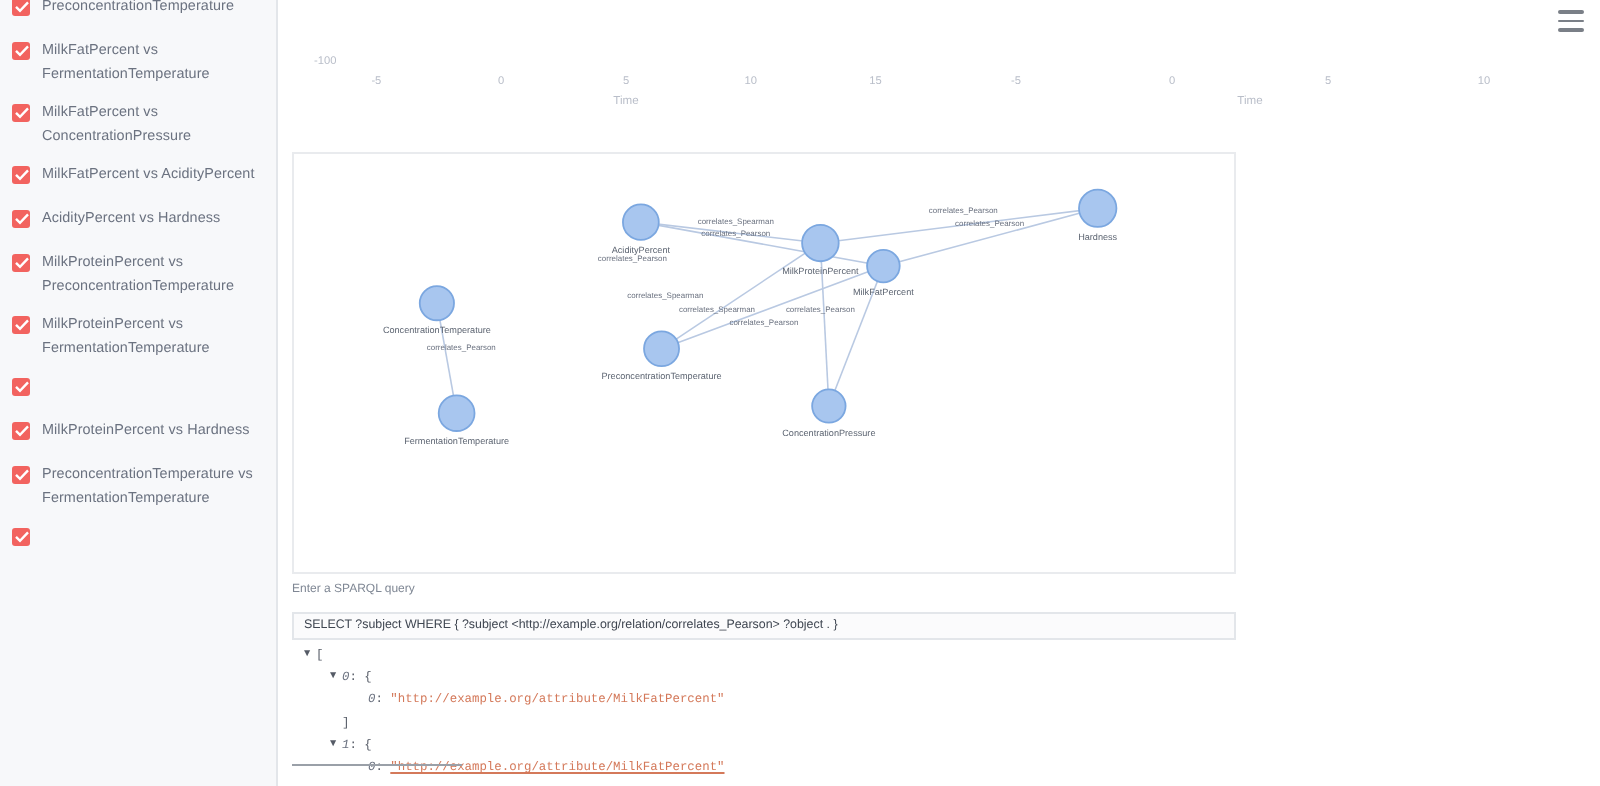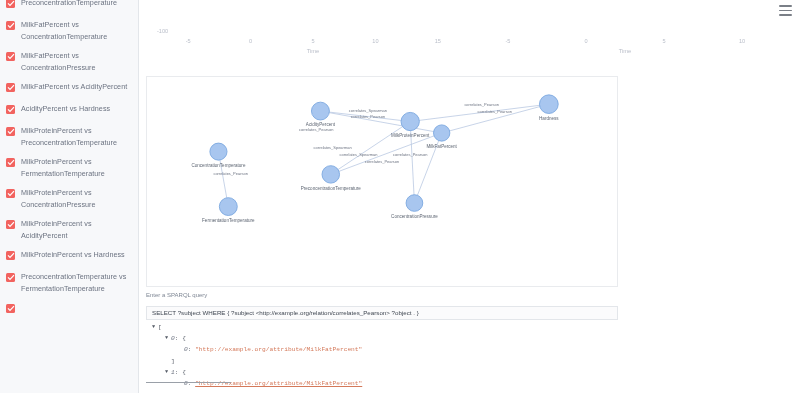--- a/index.html
+++ b/index.html
@@ -189,21 +189,21 @@
             </svg>
           </div>
           <div class="side-label">PreconcentrationTemperature</div>
         </div>
         <div class="side-item">
           <div class="cbox" style="background: rgb(242, 99, 95);">
             <svg width="8" height="7" viewBox="0 0 8 7">
               <polyline points="1,3.4 3,5.4 7,1.2" fill="none" stroke="#ffffff" stroke-width="1.2"></polyline>
             </svg>
           </div>
-          <div class="side-label">MilkFatPercent vs ConcentrationTemperature</div>
+          <div class="side-label">MilkFatPercent vs FermentationTemperature</div>
         </div>
         <div class="side-item">
           <div class="cbox" style="background: rgb(242, 99, 95);">
             <svg width="8" height="7" viewBox="0 0 8 7">
               <polyline points="1,3.4 3,5.4 7,1.2" fill="none" stroke="#ffffff" stroke-width="1.2"></polyline>
             </svg>
           </div>
           <div class="side-label">MilkFatPercent vs ConcentrationPressure</div>
         </div>
         <div class="side-item">
@@ -237,29 +237,20 @@
             </svg>
           </div>
           <div class="side-label">MilkProteinPercent vs FermentationTemperature</div>
         </div>
         <div class="side-item">
           <div class="cbox" style="background: rgb(242, 99, 95);">
             <svg width="8" height="7" viewBox="0 0 8 7">
               <polyline points="1,3.4 3,5.4 7,1.2" fill="none" stroke="#ffffff" stroke-width="1.2"></polyline>
             </svg>
           </div>
-          <div class="side-label">MilkProteinPercent vs ConcentrationPressure</div>
-        </div>
-        <div class="side-item">
-          <div class="cbox" style="background: rgb(242, 99, 95);">
-            <svg width="8" height="7" viewBox="0 0 8 7">
-              <polyline points="1,3.4 3,5.4 7,1.2" fill="none" stroke="#ffffff" stroke-width="1.2"></polyline>
-            </svg>
-          </div>
-          <div class="side-label">MilkProteinPercent vs AcidityPercent</div>
         </div>
         <div class="side-item">
           <div class="cbox" style="background: rgb(242, 99, 95);">
             <svg width="8" height="7" viewBox="0 0 8 7">
               <polyline points="1,3.4 3,5.4 7,1.2" fill="none" stroke="#ffffff" stroke-width="1.2"></polyline>
             </svg>
           </div>
           <div class="side-label">MilkProteinPercent vs Hardness</div>
         </div>
         <div class="side-item">

